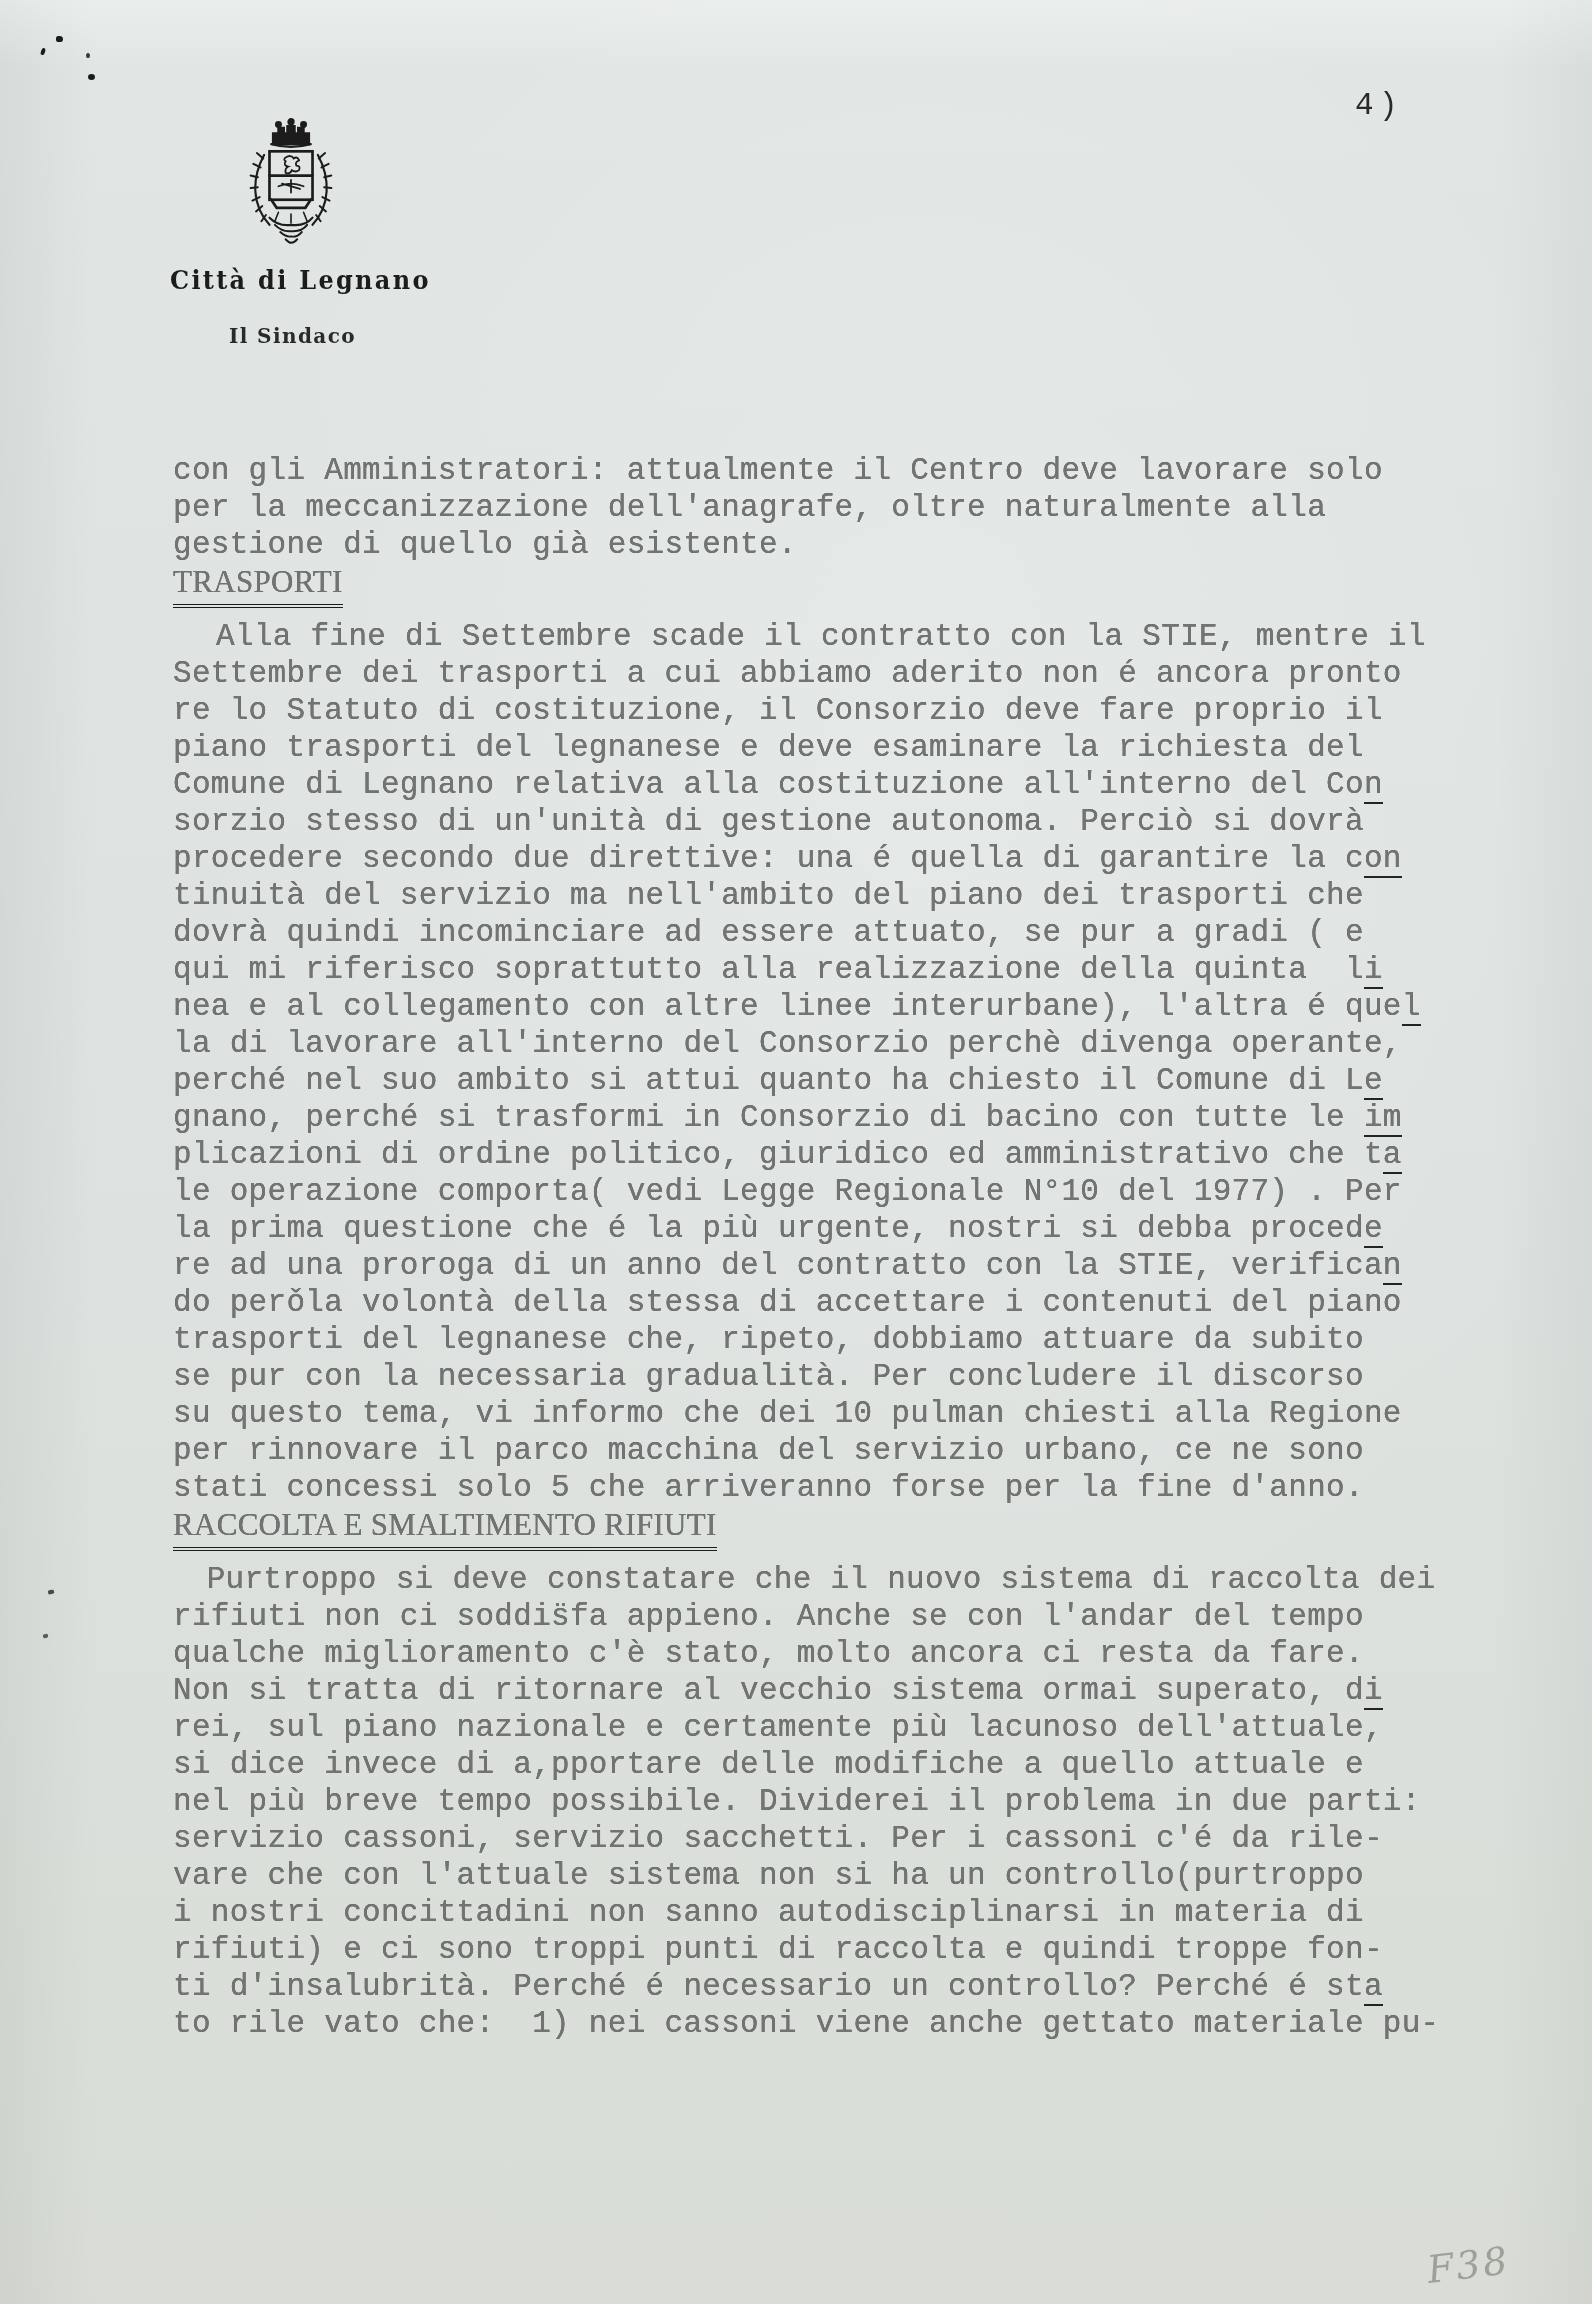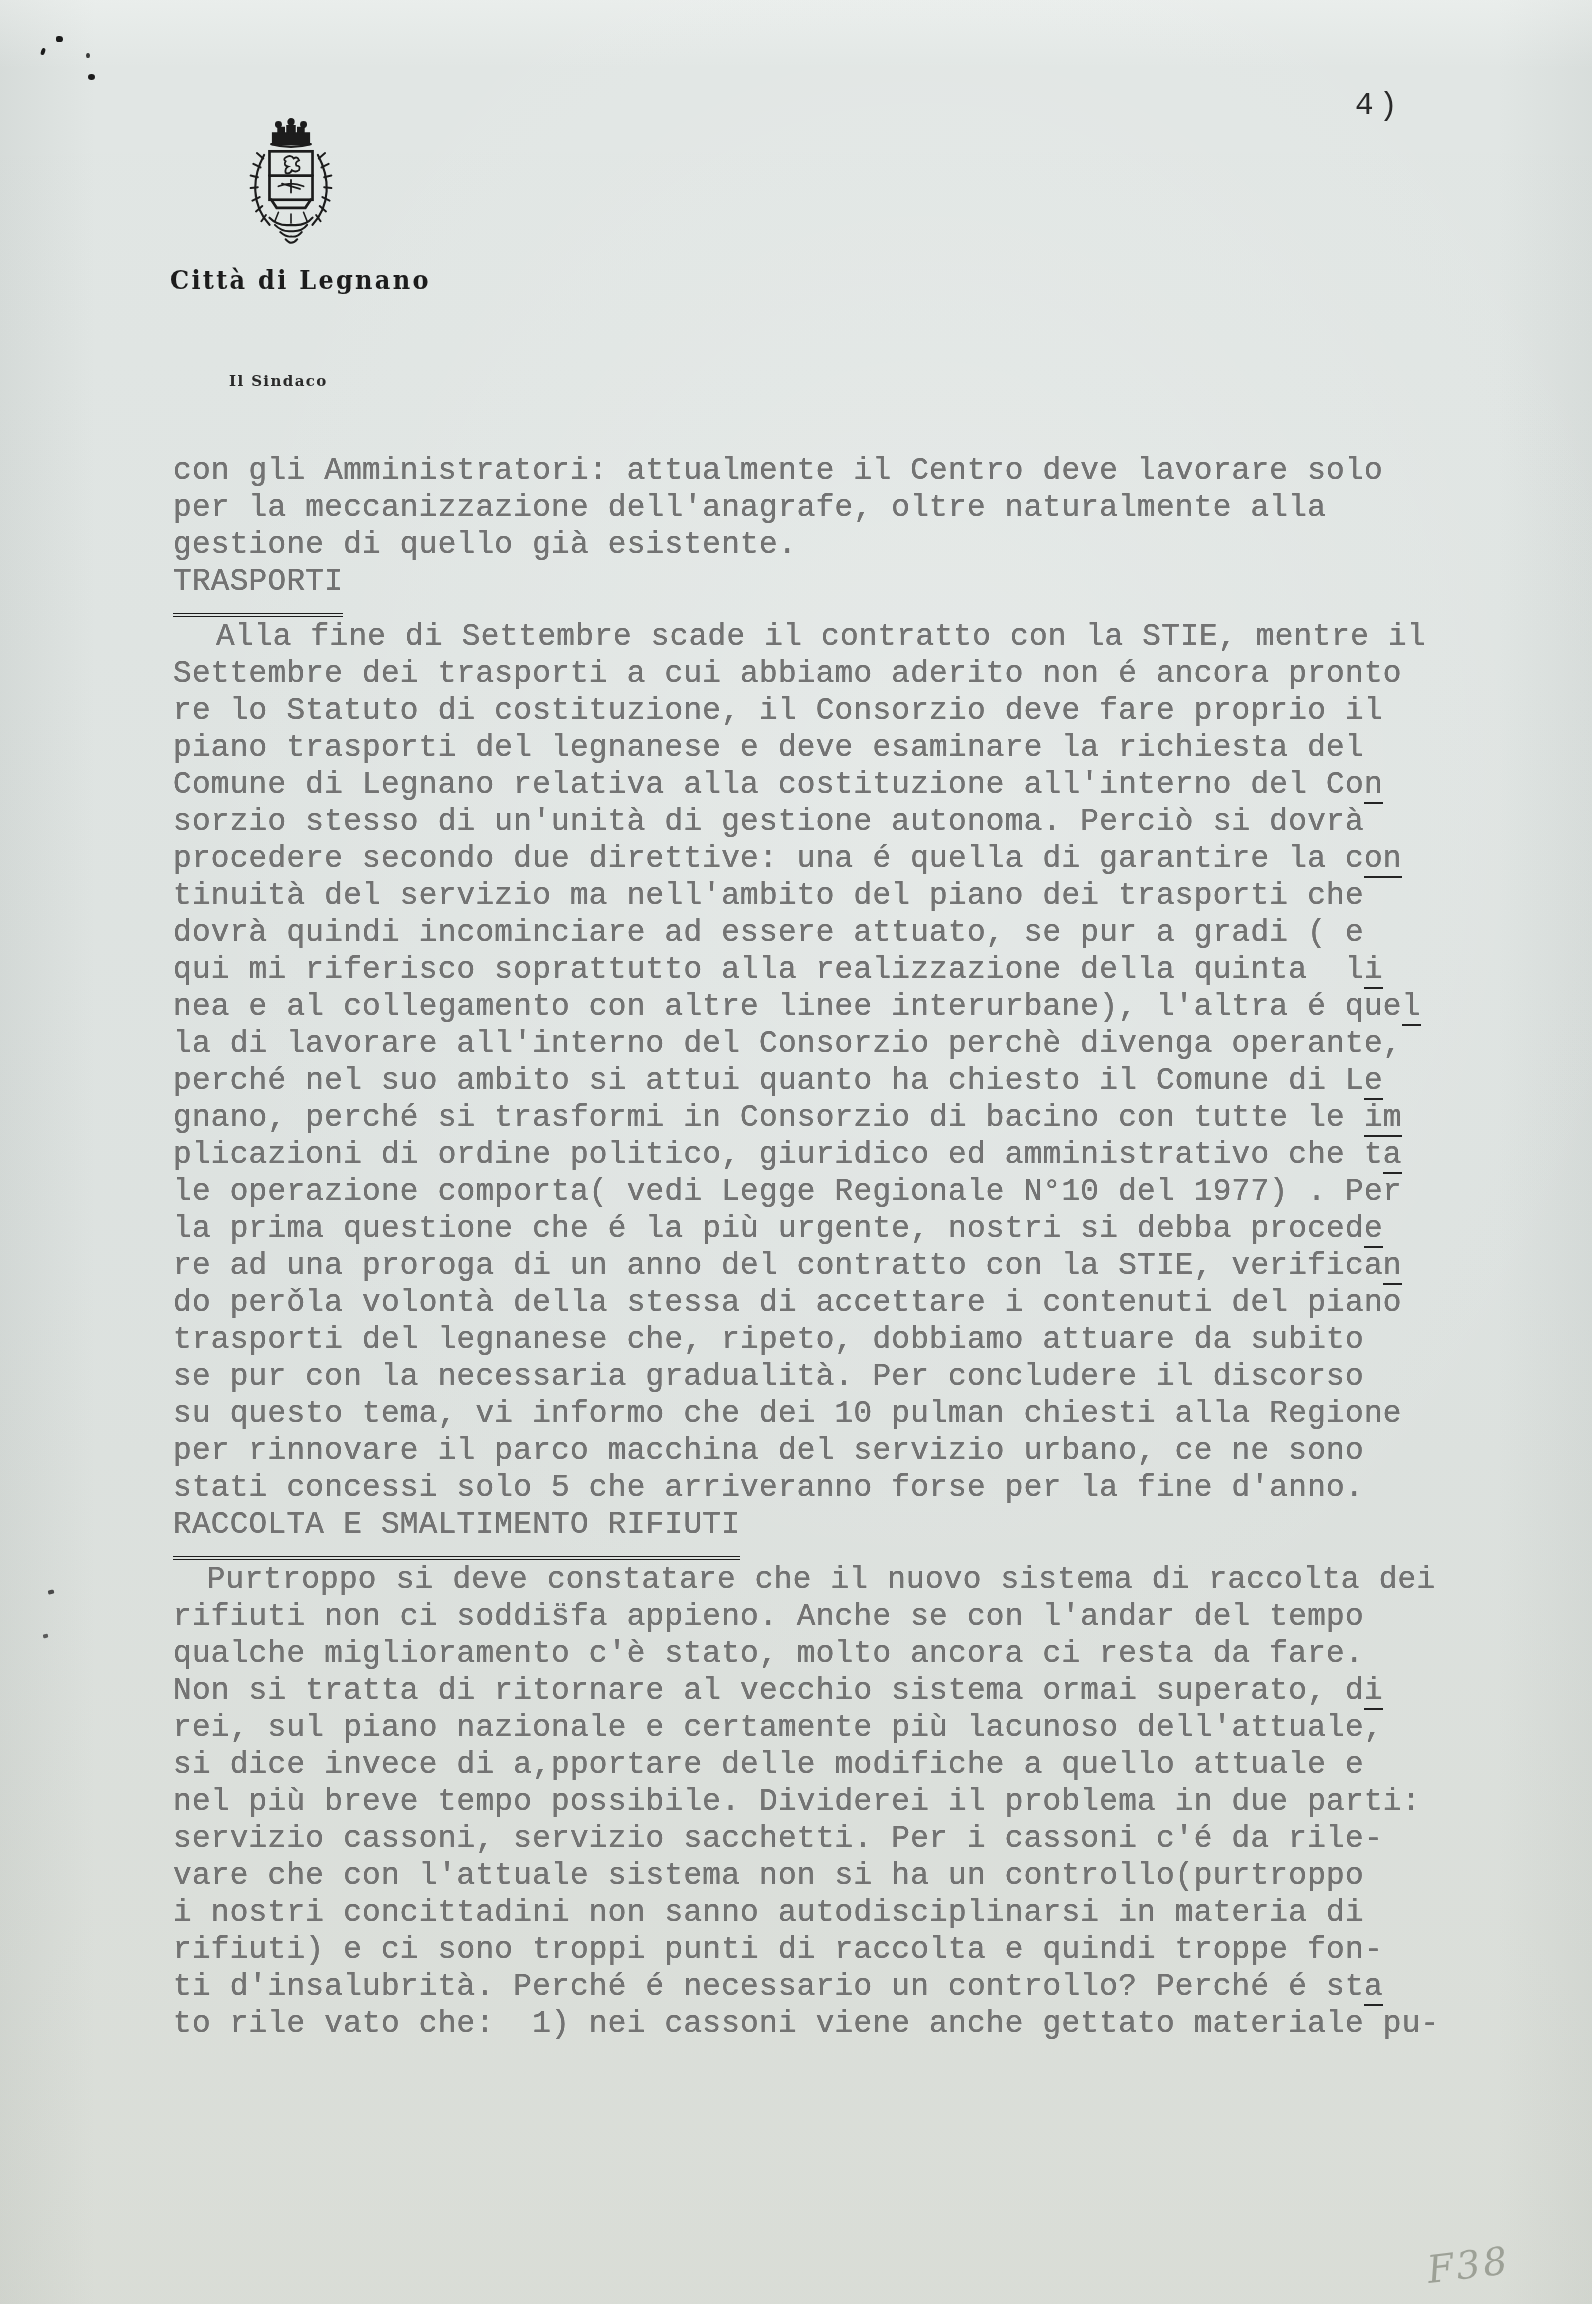--- a/index.html
+++ b/index.html
@@ -22,31 +22,31 @@
   .emblem{position:absolute;left:239px;top:117px;}
   .city{
     position:absolute;left:170px;top:266px;
     font-family:"DejaVu Serif","Liberation Serif",serif;
     font-weight:bold;font-size:24px;letter-spacing:2.3px;color:#1c1c1c;
     transform:scaleY(1.05);
   }
   .office{
     position:absolute;left:229px;top:324px;
     font-family:"DejaVu Serif","Liberation Serif",serif;
-    font-weight:bold;font-size:15px;letter-spacing:1.4px;color:#2a2a2a;margin-top:48px;
+    font-weight:bold;font-size:20px;letter-spacing:1.4px;color:#2a2a2a;
   }
   .body-text{
     position:absolute;left:173px;top:440px;width:1296px;
     font-size:31px;letter-spacing:0.3px;color:#737373;
     text-shadow:0 0 0.5px rgba(25,25,25,0.75);
     margin-top:12px;
   }
   .line{white-space:pre;height:37px;line-height:37px;}
   .line.gap{margin-top:18px;text-align:center;}
-  .heading .h{border-bottom:4px double #1d1d1d;padding-bottom:14px;}
+  .heading .h{border-bottom:4px double #1d1d1d;padding-bottom:5px;font-family:Liberation Serif, serif;}
   .u{border-bottom:2.3px solid #242424;}
   .pencil{
     position:absolute;left:1427px;top:2243px;
     font-family:"DejaVu Serif","Liberation Serif",serif;font-style:italic;
     font-size:38px;color:rgba(108,112,98,0.55);letter-spacing:2.7px;
     transform:rotate(-7deg);
   }
   .speck{position:absolute;background:#1b1b1b;border-radius:50%;}
   .s1{left:56px;top:36px;width:7.2px;height:6.3px;border-radius:40% 60% 55% 45%;}
   .s2{left:41px;top:48px;width:3.6px;height:7.2px;transform:rotate(18deg);border-radius:45%;}

